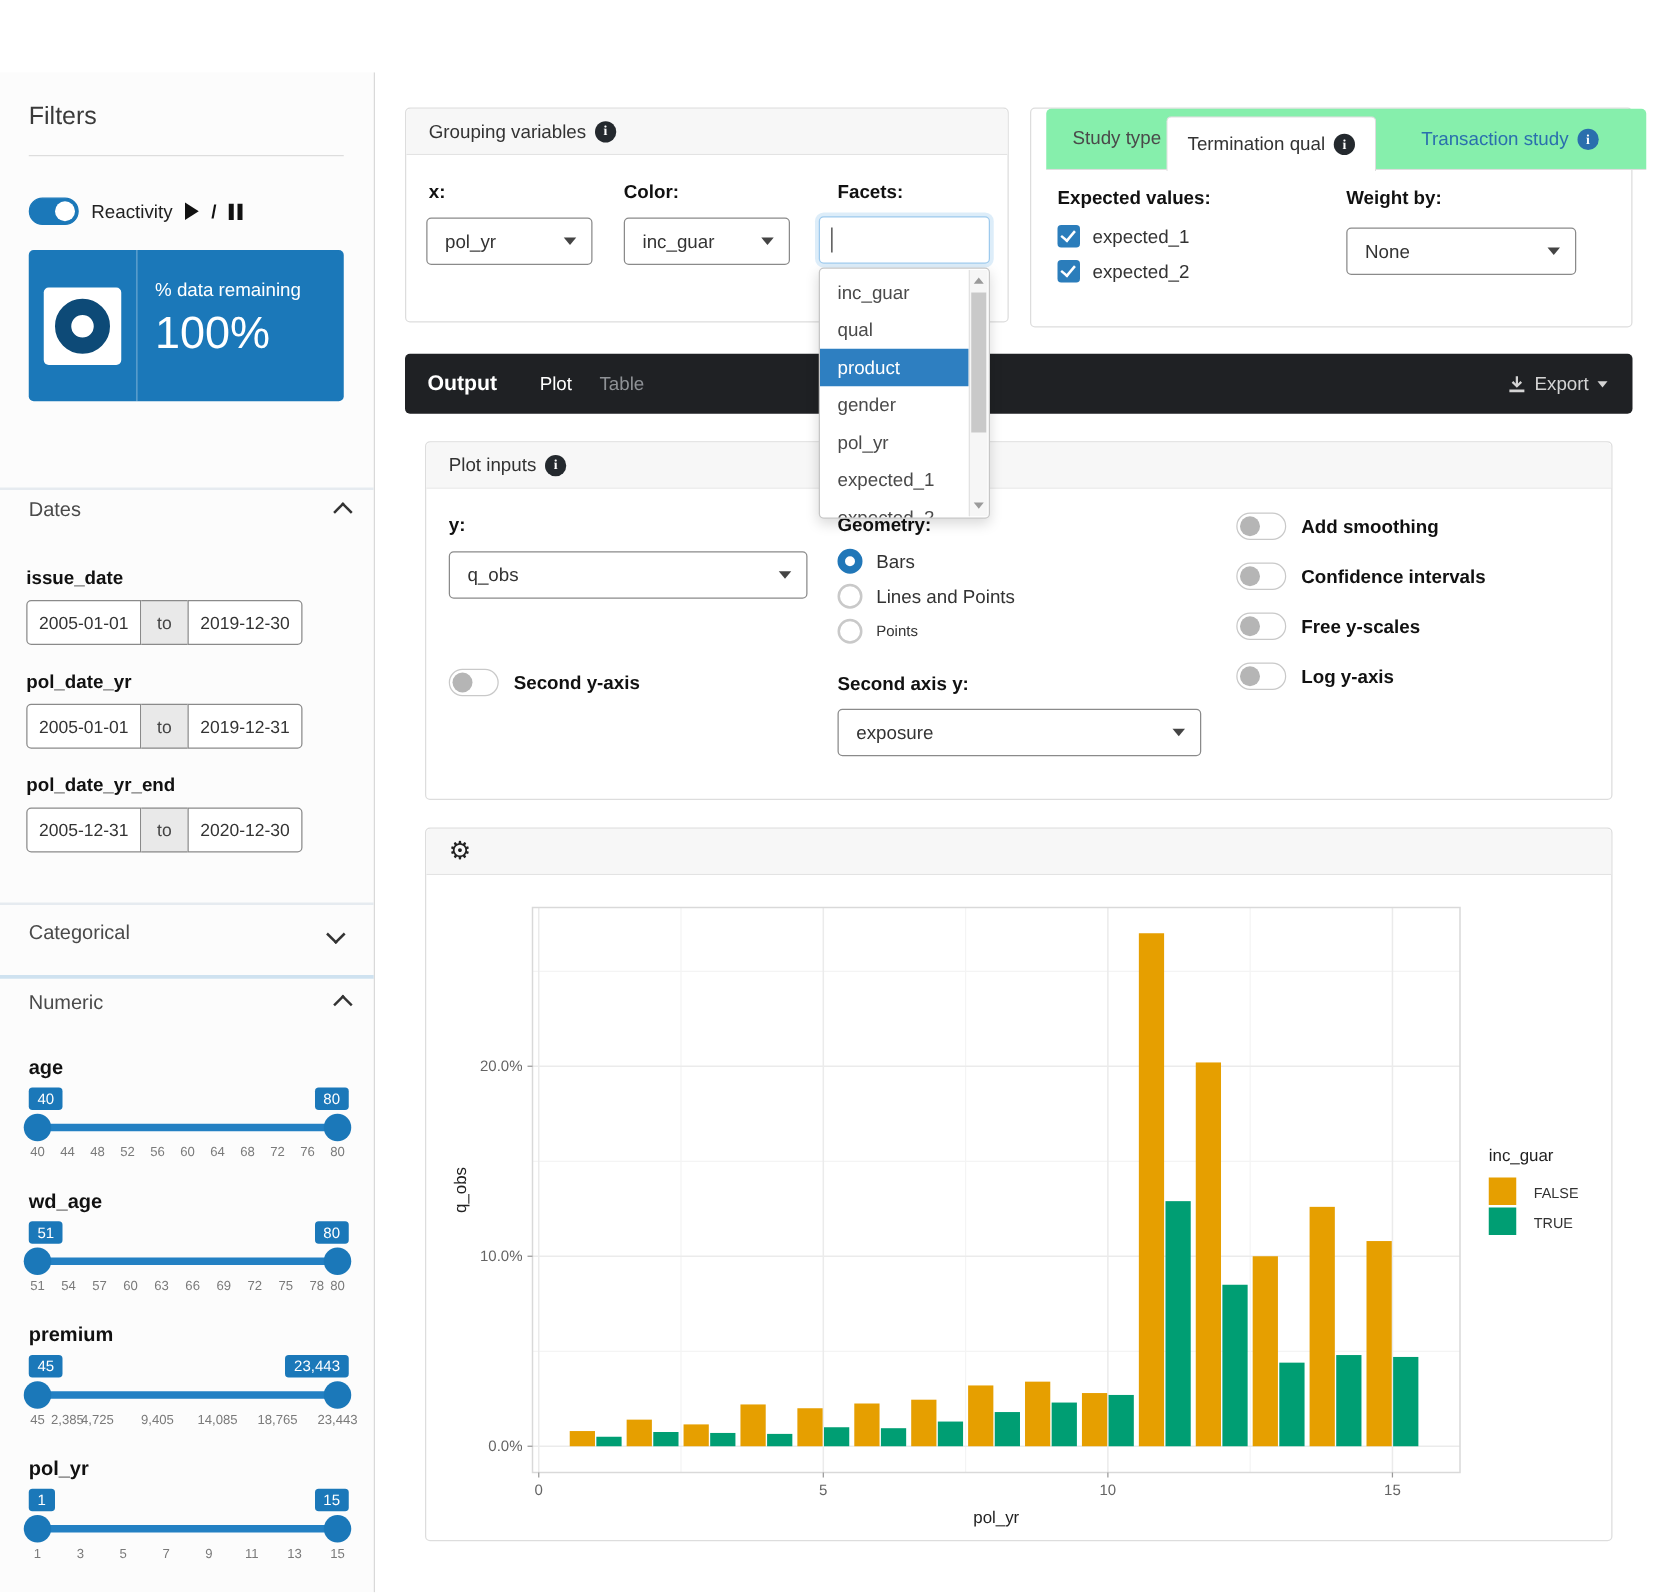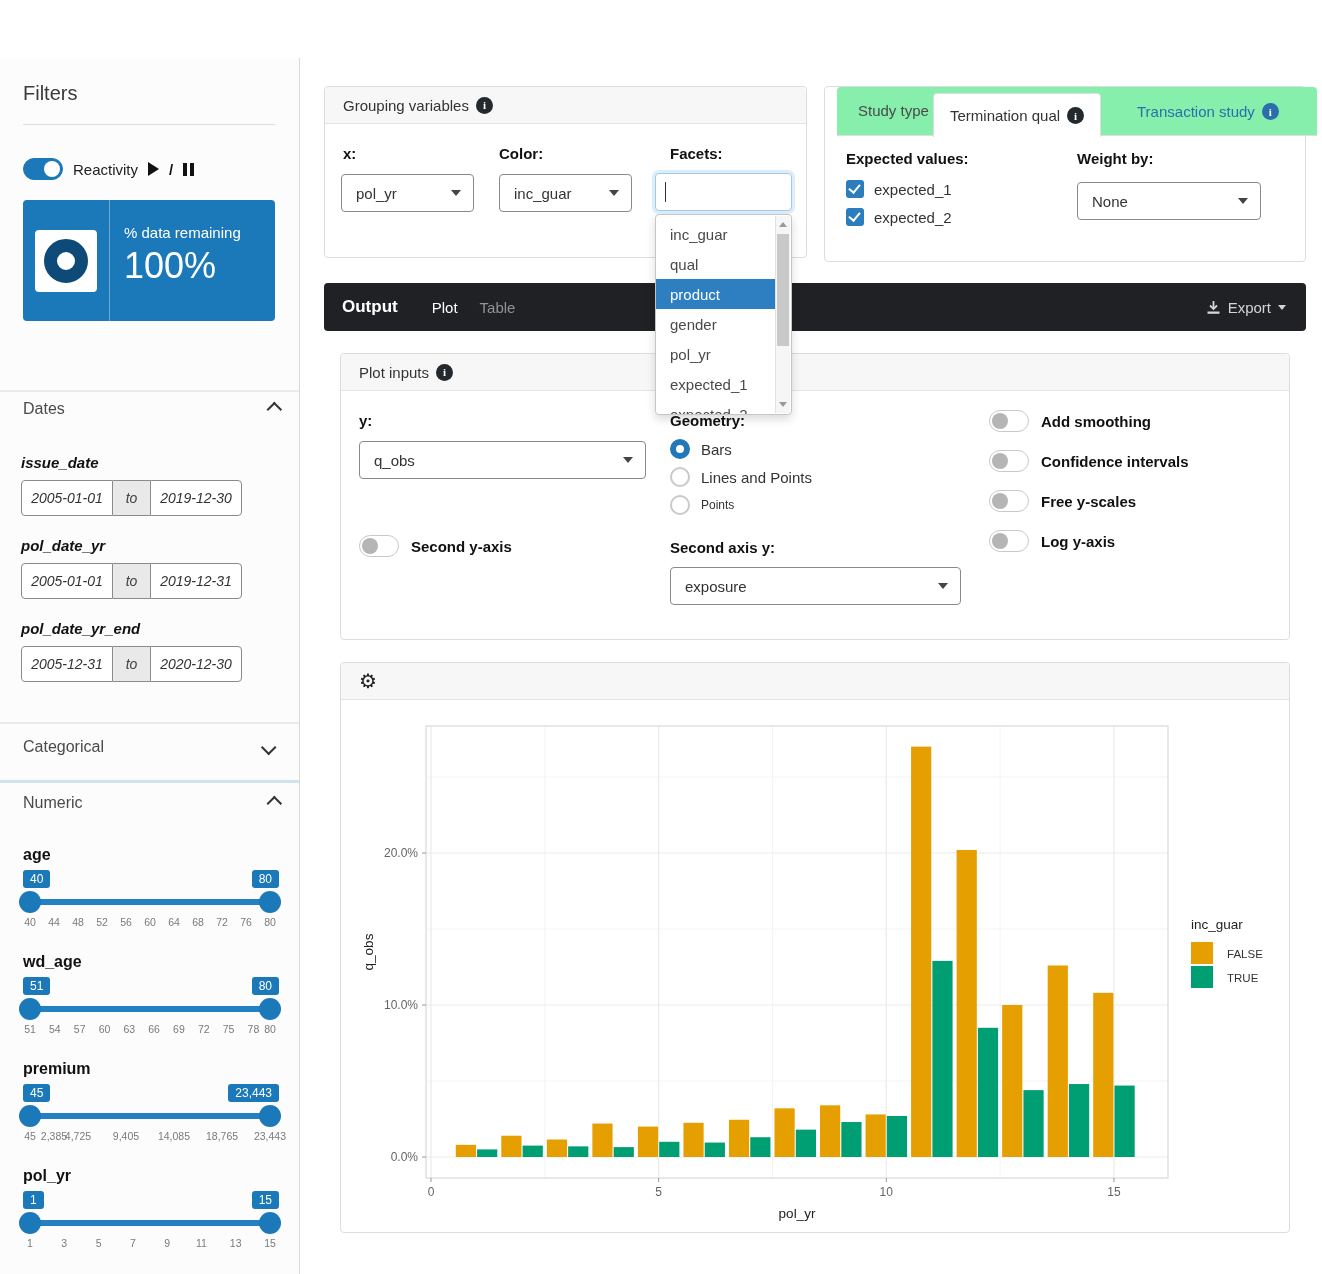--- a/index.html
+++ b/index.html
@@ -147,21 +147,21 @@
       </div>
     </div>
 
     <div class="sep" style="top:332px"></div>
 
     <div class="acc-head" style="top:342px">
       <span>Dates</span>
       <span class="chev up"></span>
     </div>
 
-    <div class="abs" style="left:21px; top:396px;font-style:italic;" id="date-filters">
+    <div class="abs" style="left:21px; top:396px;" id="date-filters">
   <div class="date-group">
     <div class="dg-label">issue_date</div>
     <div class="dg-row">
       <span class="din l">2005-01-01</span>
       <span class="dto">to</span>
       <span class="din r">2019-12-30</span>
     </div>
   </div>
 
   <div class="date-group">

